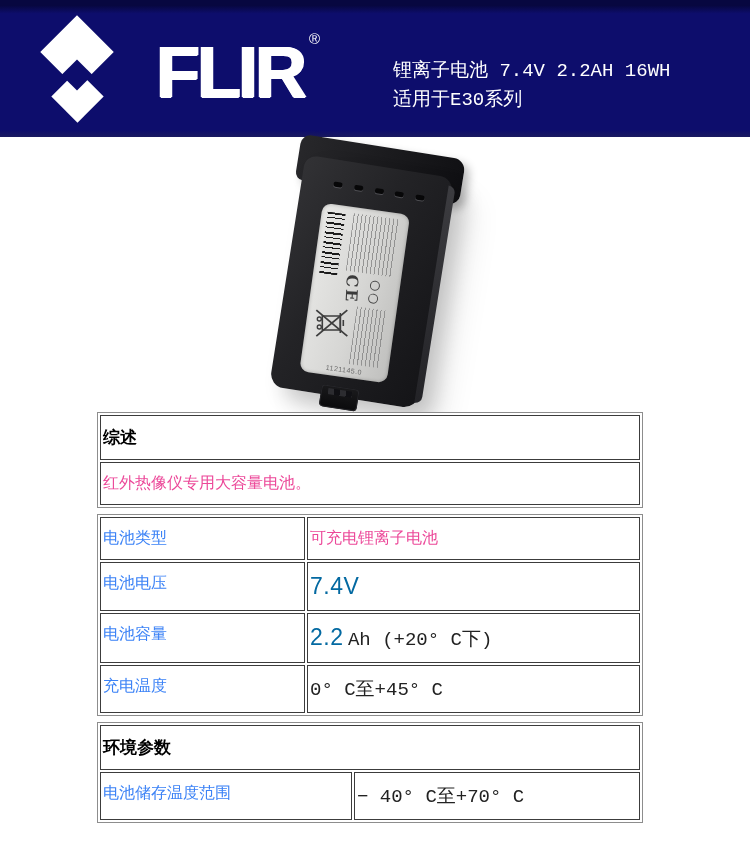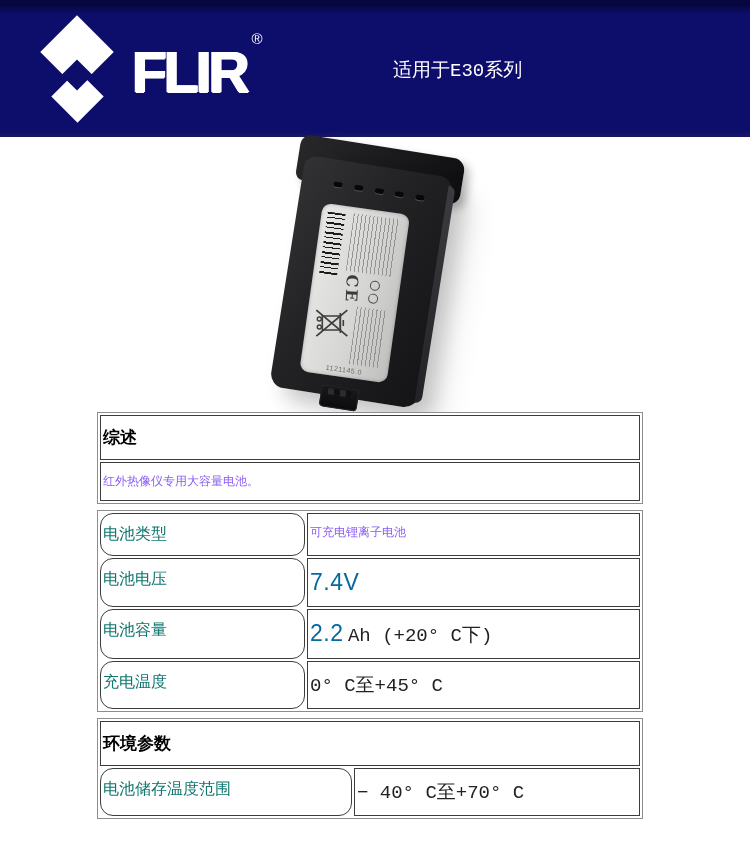--- a/index.html
+++ b/index.html
@@ -17,22 +17,23 @@
     background:linear-gradient(#070740 0%, #070740 4%, #0d0d6c 10%, #0d0d6c 95%, #191960 100%);
   }
   .logo { position:absolute; left:30px; top:24px; height:96px; display:flex; align-items:center; }
   .diamond-icon { position:relative; width:96px; height:100px; }
   .diamond-icon .d { position:absolute; display:block; }
   .d1 { width:52px; height:52px; background:#fff; transform:rotate(45deg); left:21px; top:4px; }
   .d2 { width:37px; height:37px; background:#fff; transform:rotate(45deg); left:29px; top:56px; }
   .d3 { width:22px; height:22px; background:#0d0d6c; transform:rotate(45deg); left:36px; top:42px; }
   .brand-wrap { position:relative; margin-left:6px; }
   .brand {
-    font-size:57px; font-weight:900; color:#fff; letter-spacing:-3px; line-height:96px;
+    font-size:72px; font-weight:900; color:#fff; letter-spacing:-3px; line-height:96px;
     text-shadow:1px 0 0 #fff,-1px 0 0 #fff,0 1px 0 #fff;
+    margin-left:24px;
   }
   .reg { position:absolute; right:-16px; top:6px; color:#fff; font-size:15px; font-weight:400; }
   .product-title {
     position:absolute; left:393px; top:57px; color:#fff;
     font-family:"Liberation Mono","DejaVu Sans Mono",monospace;
     font-size:19px; line-height:29px; font-weight:400; white-space:nowrap;
   }
 
   
   .photo-area { position:absolute; left:0; top:137px; width:750px; height:275px; background:#fff; }
@@ -100,22 +101,22 @@
   }
 
   
   .specs { position:absolute; left:97px; top:412px; width:546px; }
   table.spec {
     width:546px; border:1px solid #8d8d8d; border-collapse:separate; border-spacing:2px;
     background:#fff; margin-bottom:6px;
   }
   table.spec td { border:1px solid #3c3c3c; padding:10px 2px; vertical-align:top; }
   td.ttl { font-size:17px; font-weight:700; height:14px; padding:9px 12px; color:#000; }
-  td.lbl { font-size:16px; height:28px; padding-top:12px; color:#0f766e;border-radius:13px; }
-  td.val-cjk { font-size:12px; padding-top:12px; color:#8b5cf6; }
+  td.lbl { font-size:16px; height:28px; padding-top:12px; color:#3b82f6; }
+  td.val-cjk { font-size:16px; padding-top:12px; color:#ec4899; }
   .mono { font-family:"Liberation Mono","DejaVu Sans Mono",monospace; font-size:19px; color:#222; }
   td.val-mono { padding-top:14px; }
   .big { font-family:"Liberation Sans","DejaVu Sans",sans-serif; font-size:23px; color:#0369a1; letter-spacing:0.5px; }
   td.val-big { padding-top:9px; }
   col.c1a { width:205px; } col.c1b { width:252px; }
 </style>
 </head>
 <body>
 
 <div class="page">
@@ -126,20 +127,21 @@
         <span class="d d1"></span>
         <span class="d d2"></span>
         <span class="d d3"></span>
       </div>
       <div class="brand-wrap">
         <span class="brand">FLIR</span>
         <span class="reg">®</span>
       </div>
     </div>
     <div class="product-title">
+      <div>锂离子电池 7.4V 2.2AH 16WH</div>
       <div>适用于E30系列</div>
     </div>
   </header>
 
   <section class="photo-area">
     <div class="battery">
       <div class="cap"></div>
       <div class="bbody">
         <div class="contacts">
           <i></i>

